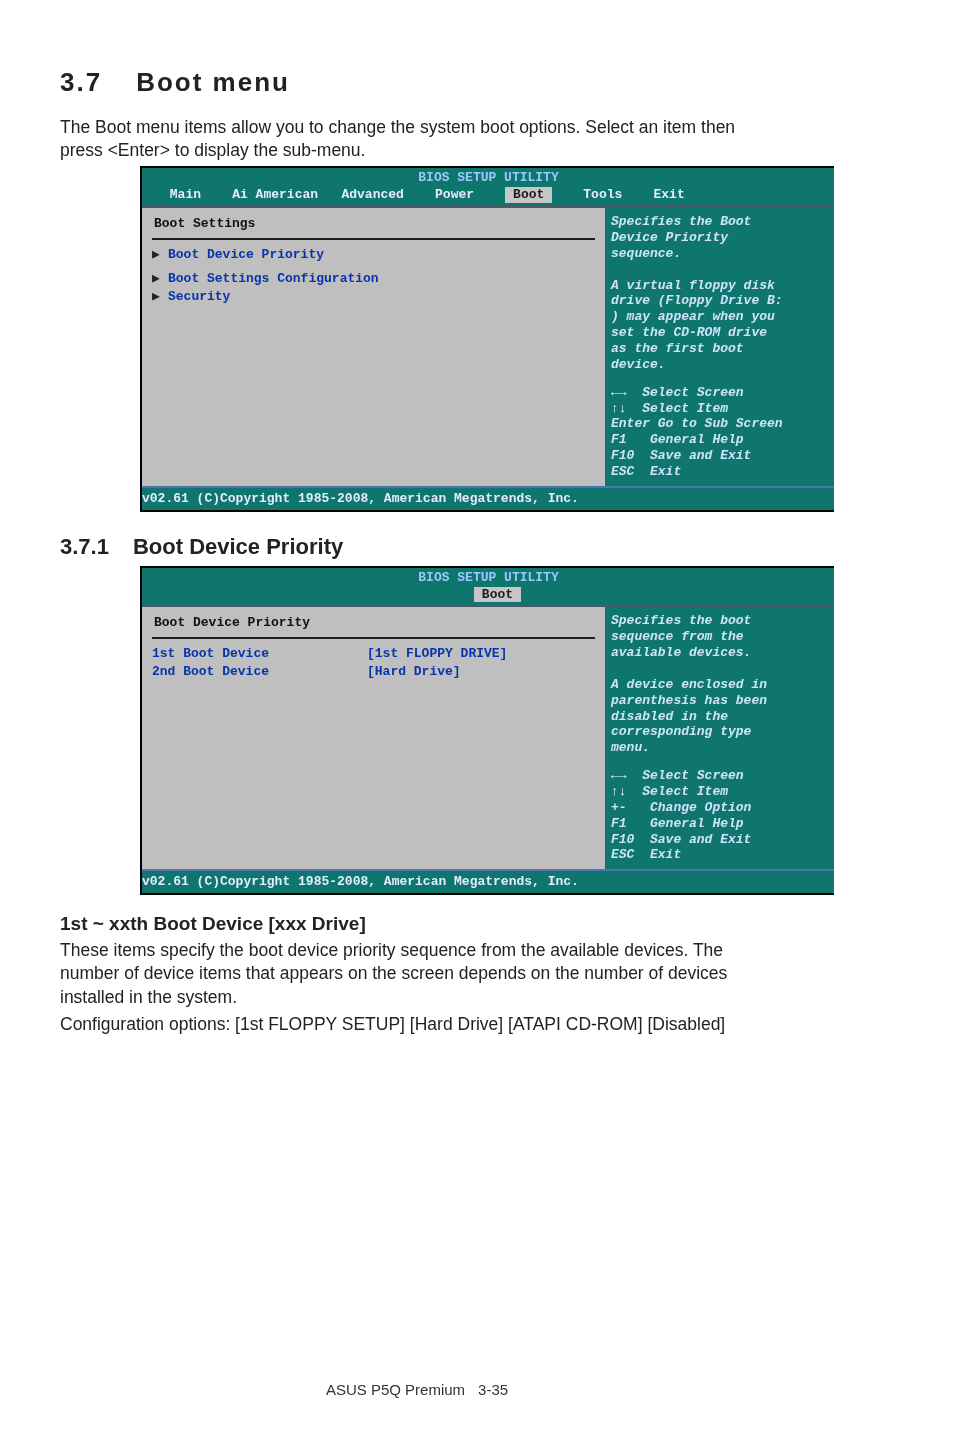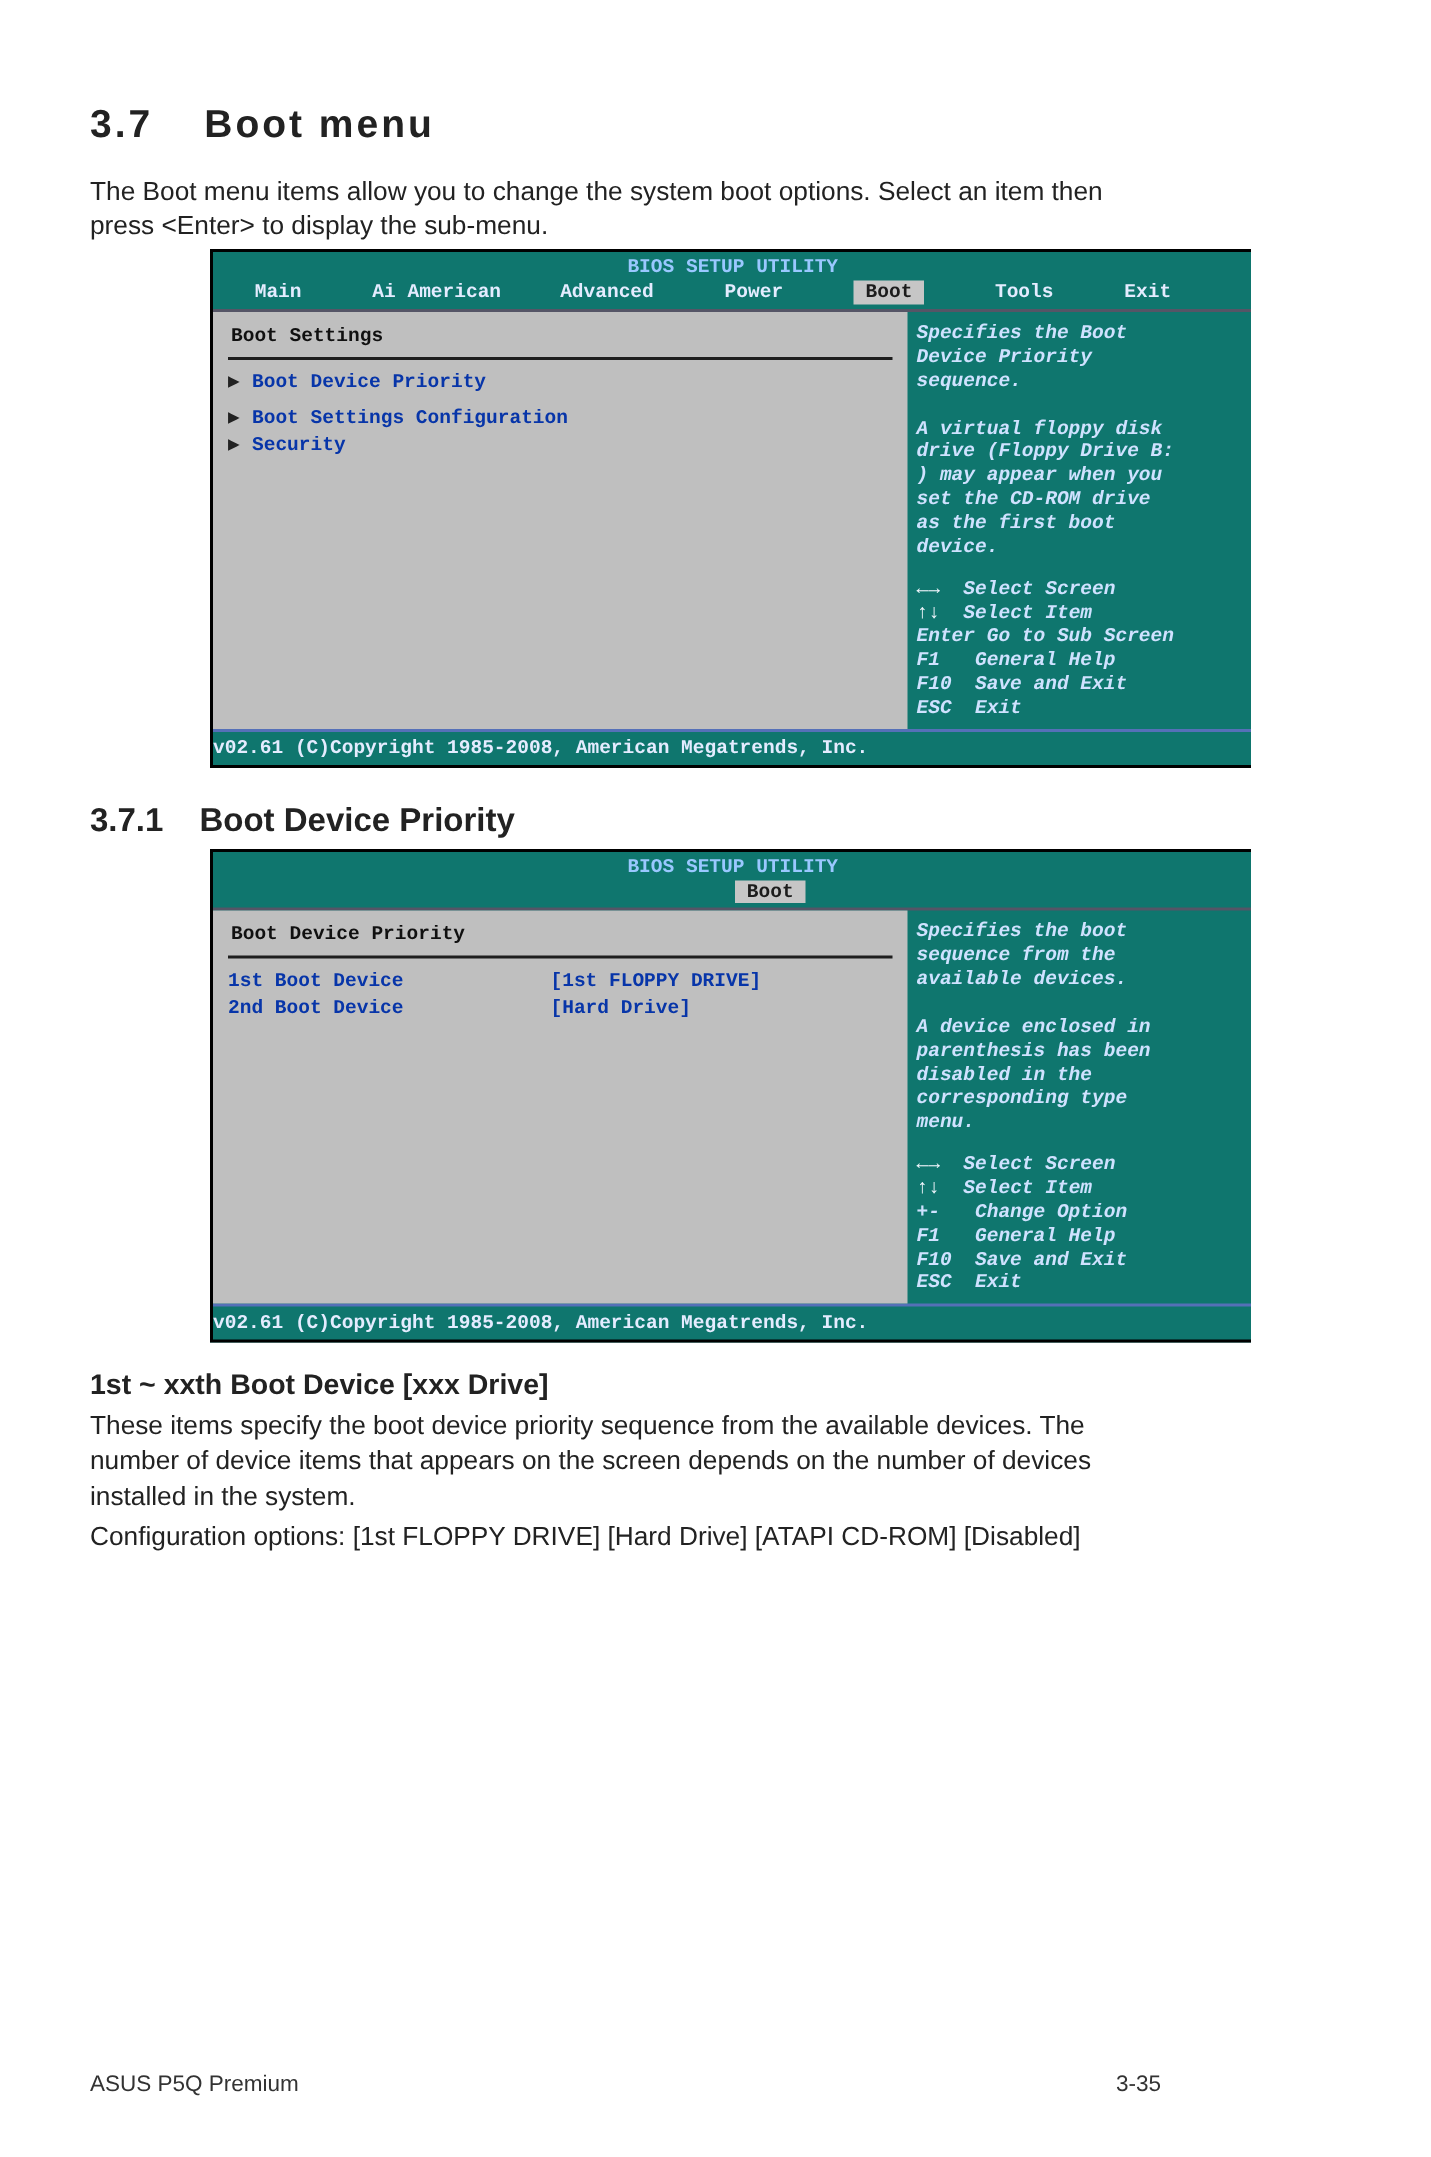--- a/index.html
+++ b/index.html
@@ -47,21 +47,21 @@
     width: 693px;
   }
   .bios-header {
     text-align: center;
     color: #9ac8ff;
     padding-top: 2px;
   }
   .bios-tabs {
     display: flex;
     padding: 1px 8px 3px 20px;
-    gap: 16px;
+    gap: 0;
   }
   .bios-tabs span {
     color: #e4ecff;
     white-space: pre;
   }
   .bios-tabs .active {
     background: #c6c6c6;
     color: #1c1c1c;
   }
   .bios-body {
@@ -101,21 +101,21 @@
     padding: 3px 0;
     border-top: 2px solid #5570b8;
   }
 
   .page-footer {
     position: absolute;
     bottom: 40px;
     left: 60px;
     right: 60px;
     display: flex;
-    justify-content: space-between;
+    justify-content: center;
     font-size: 15px;
     color: #333;
     border-top: 0;
     gap: 13px;
   }
 </style>
 </head>
 <body>
 
 <h1>
@@ -216,18 +216,18 @@
         <div class="key-row">F10  Save and Exit</div>
         <div class="key-row">ESC  Exit</div>
       </div>
     </div>
   </div>
   <div class="bios-footer">v02.61 (C)Copyright 1985-2008, American Megatrends, Inc.</div>
 </div>
 
 <h3>1st ~ xxth Boot Device [xxx Drive]</h3>
 <p>These items specify the boot device priority sequence from the available devices. The number of device items that appears on the screen depends on the number of devices installed in the system.</p>
-<p>Configuration options: [1st FLOPPY DRIVE] [Hard Drive] [ATAPI CD-ROM] [Disabled]</p>
+<p>Configuration options: [1st FLOPPY SETUP] [Hard Drive] [ATAPI CD-ROM] [Disabled]</p>
 
 <div class="page-footer">
   <span>ASUS P5Q Premium</span>
   <span>3-35</span>
 </div>
 
 </body></html>

